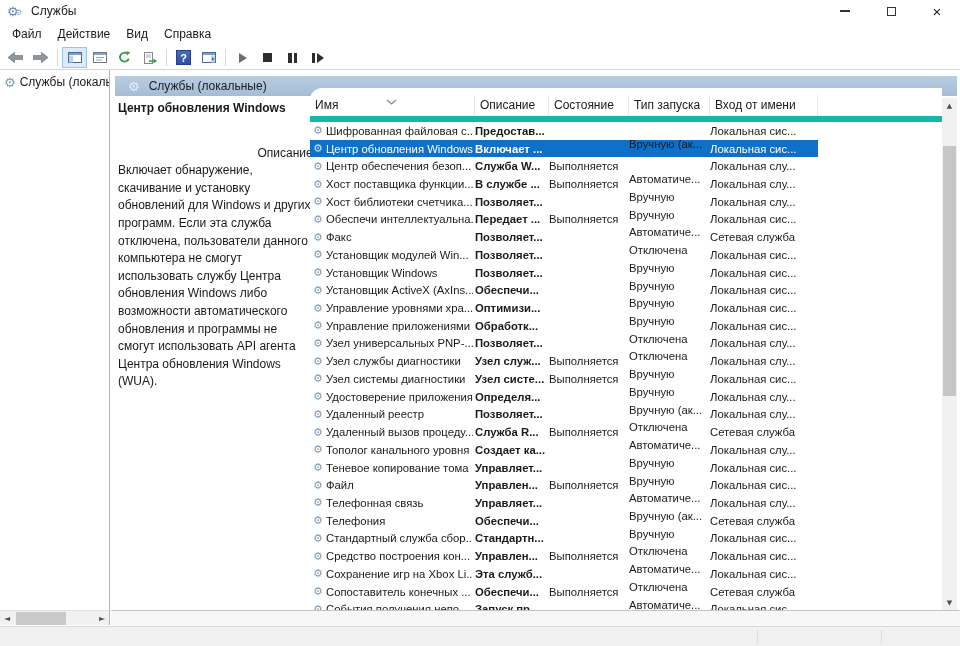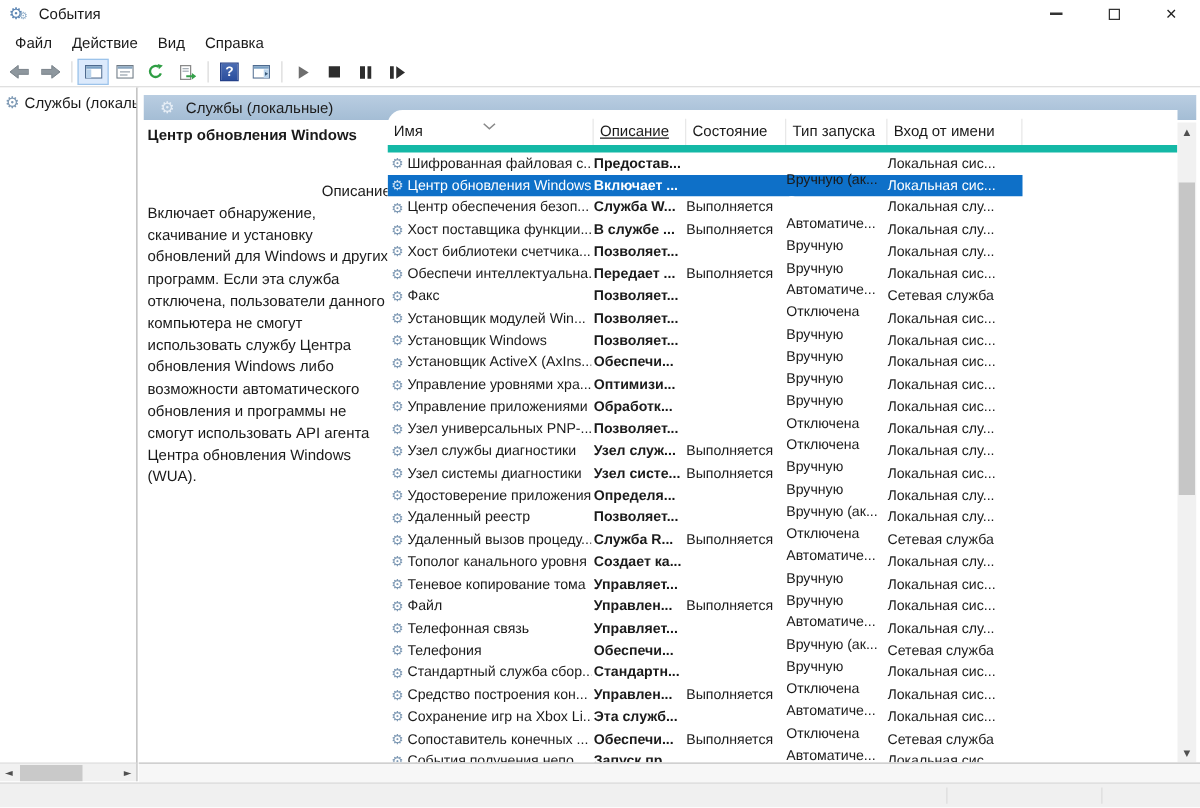--- a/index.html
+++ b/index.html
@@ -82,21 +82,21 @@
 
   
   .statusbar { position:absolute; left:0; bottom:0; width:960px; height:20px; background:#f0f0f0; border-top:1px solid #dadada; }
   .sb-div { position:absolute; top:3px; bottom:3px; width:1px; background:#dcdcdc; }
 </style>
 </head>
 <body>
 
 <div class="titlebar">
   <span class="app-icon">⚙<span class="g2">⚙</span></span>
-  <span class="title-text">События</span>
+  <span class="title-text">Службы</span>
   <div class="win-controls">
     <span class="wc">
         <span class="wc-min-bar"></span>
       </span>
     <span class="wc">
         <span class="wc-max-box"></span>
       </span>
     <span class="wc">
         <span class="wc-close-x">×</span>
       </span>
@@ -209,21 +209,21 @@
   </div>
 
   <div class="table-panel">
     <div class="thead">
       <span class="sort-chevron">
         <svg width="11" height="6" viewBox="0 0 11 6">
             <polyline points="1,1 5.5,5 10,1" fill="none" stroke="#8a8a8a" stroke-width="1.3"></polyline>
           </svg>
       </span>
     <span class="hcell" style="width: 165px;">Имя</span>
-        <span class="hcell" style="width: 74px; text-decoration: underline;">Описание</span>
+        <span class="hcell" style="width: 74px;">Описание</span>
         <span class="hcell" style="width: 80px;">Состояние</span>
         <span class="hcell" style="width: 81px;">Тип запуска</span>
         <span class="hcell" style="width: 108px;">Вход от имени</span>
       </div>
     <div class="tbody">
         <div class="trow">
           <span class="cell c-name">
             <span class="gear-glyph">⚙</span>
             <span class="nm">Шифрованная файловая с...</span>
           </span>

